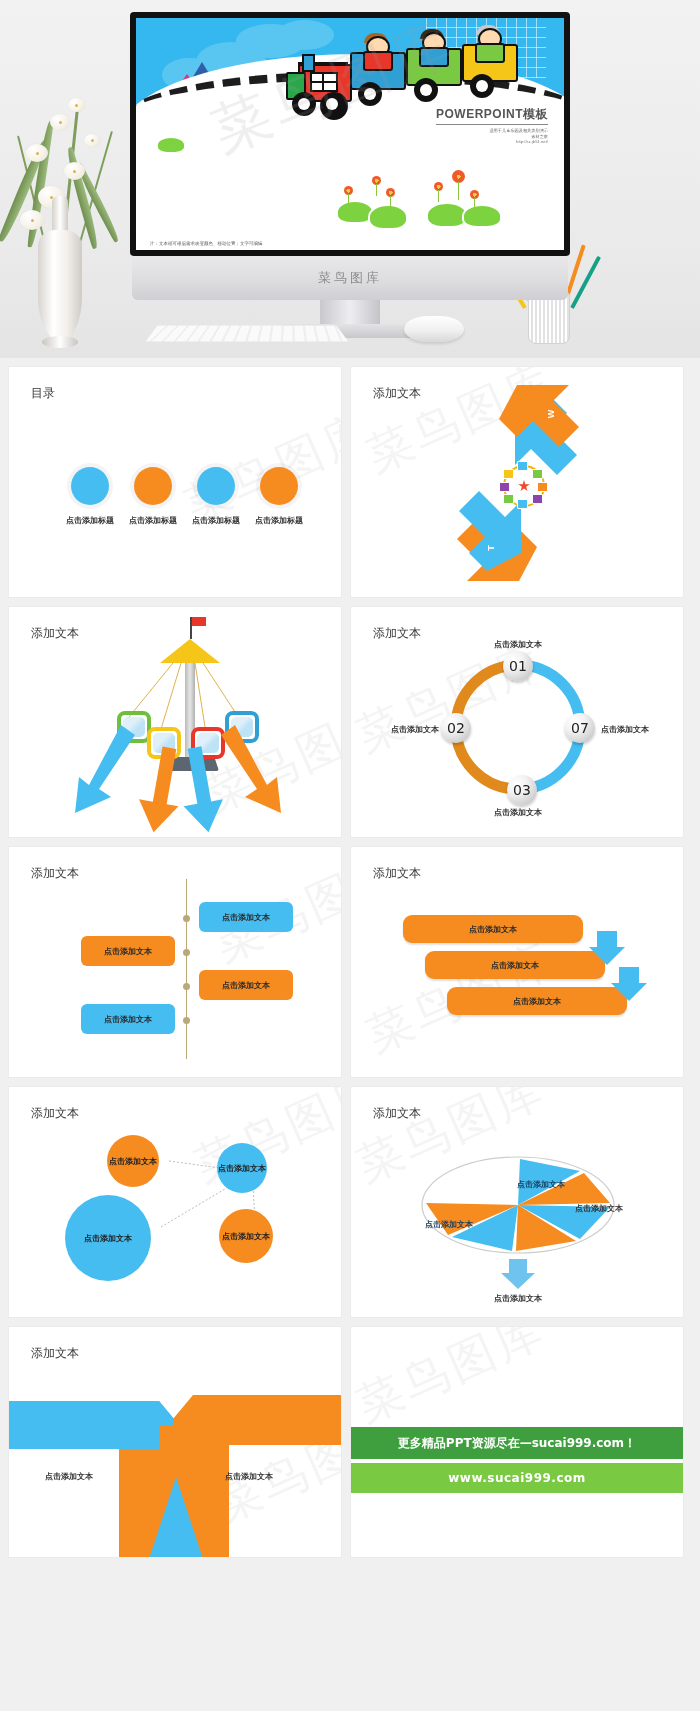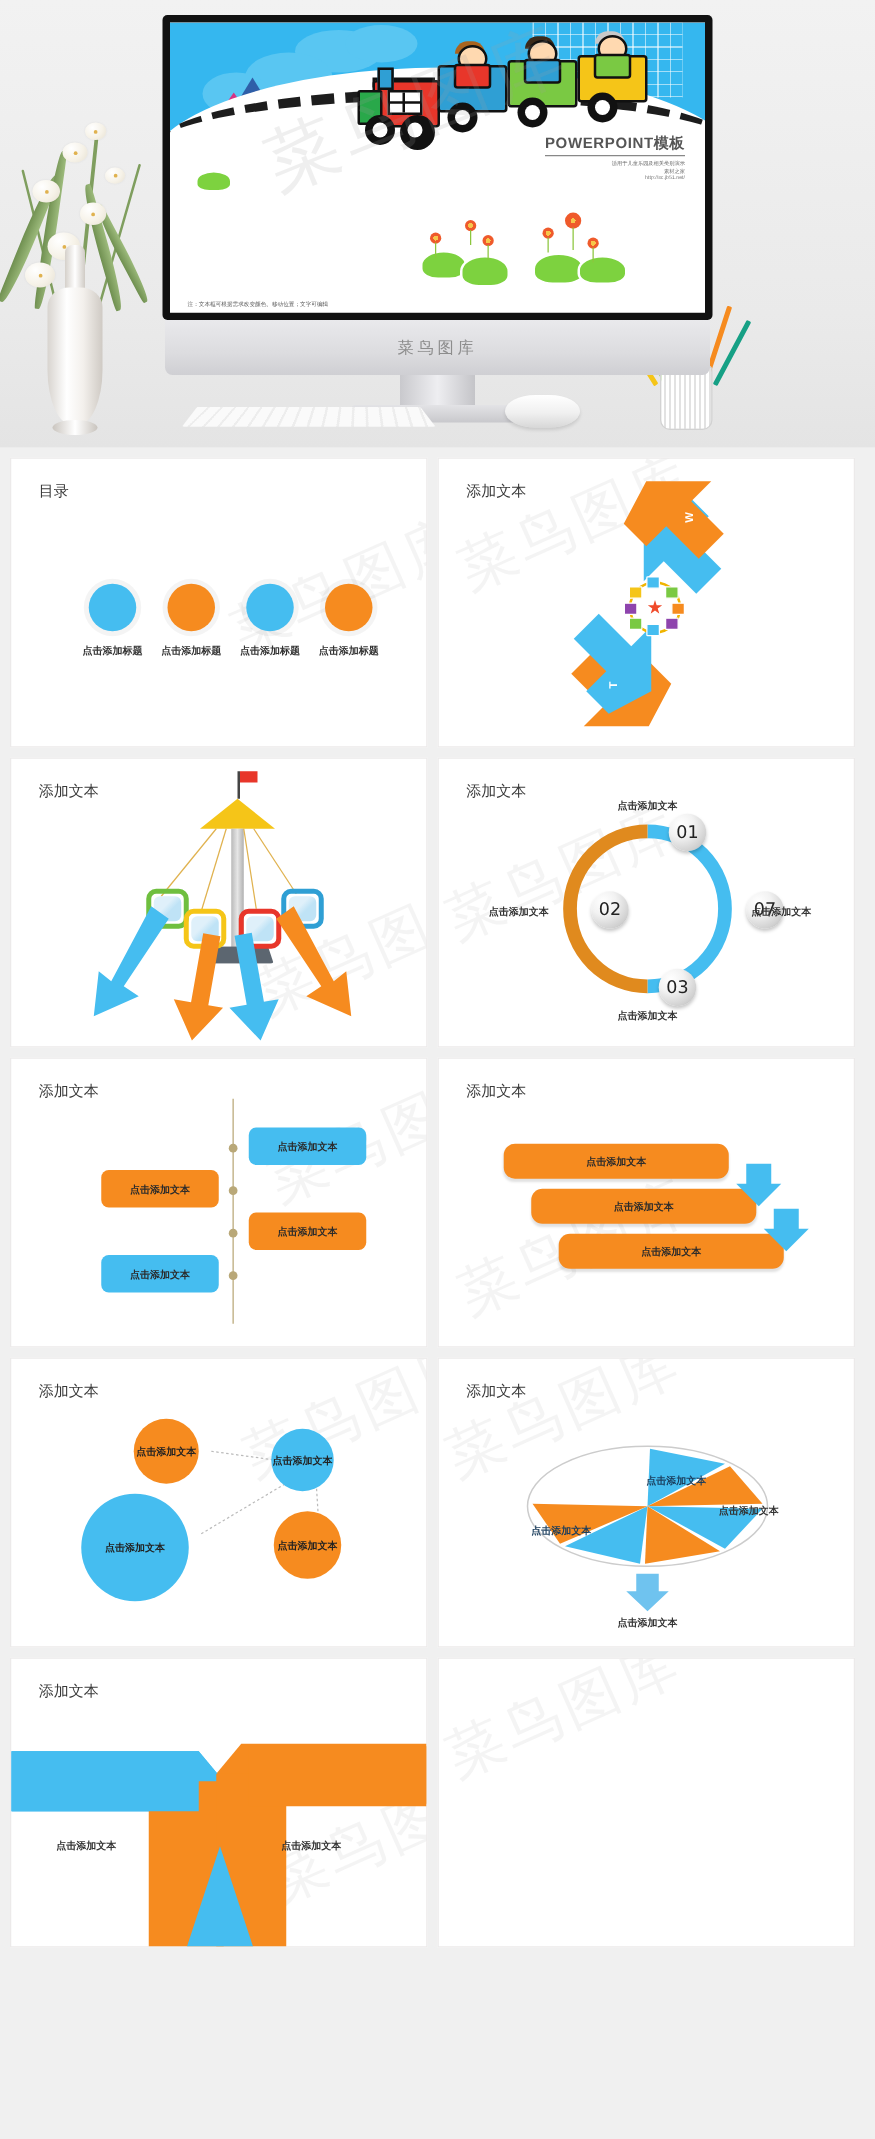--- a/index.html
+++ b/index.html
@@ -111,21 +111,21 @@
   .canopy{position:absolute;width:0;height:0;border-left:30px solid transparent;border-right:30px solid transparent;border-bottom:24px solid #f5c518;}
   .flag{position:absolute;width:14px;height:9px;background:#e8362a;}
   .seat{position:absolute;width:26px;height:24px;border-radius:8px;border:4px solid;}
   .seat-i{position:absolute;inset:2px;background:linear-gradient(135deg,#dff0fa 40%,#bfe3f6 60%);border-radius:5px;}
   .base{position:absolute;background:#5c6670;}
   .pill{position:absolute;border-radius:6px;display:flex;align-items:center;justify-content:center;
         font-size:8px;font-weight:bold;color:#2b2b2b;}
   .sphere{position:absolute;width:30px;height:30px;border-radius:50%;
      background:radial-gradient(circle at 32% 28%,#ffffff 0%,#f2f2f2 35%,#cfcfcf 75%,#9d9d9d 100%);
      box-shadow:0 2px 3px rgba(0,0,0,.22);display:flex;align-items:center;justify-content:center;
-     font-size:14px;color:#222;font-family:"DejaVu Sans",sans-serif;margin-left:32px;}
+     font-size:14px;color:#222;font-family:"DejaVu Sans",sans-serif;}
   .tl-line{position:absolute;width:1px;background:#b9a878;}
   .tl-dot{position:absolute;width:7px;height:7px;border-radius:50%;background:#b9a878;}
   .bigcirc{position:absolute;border-radius:50%;display:flex;align-items:center;justify-content:center;
         font-size:8px;font-weight:bold;color:#222;text-align:center;}
 
   
   .banner-card{position:relative;width:334px;height:232px;background:#fff;border:1px solid #eceaea;box-sizing:border-box;overflow:hidden;}
   .band1{position:absolute;left:0;top:100px;width:100%;height:32px;background:#3f9f3f;display:flex;align-items:center;justify-content:center;
         color:#fff;font-size:12px;font-weight:bold;font-family:"DejaVu Sans",sans-serif;}
   .band2{position:absolute;left:0;top:136px;width:100%;height:30px;background:#7ac943;display:flex;align-items:center;justify-content:center;
@@ -369,21 +369,21 @@
 
     <div class="card">
       <div class="wm" style="left:0px;top:60px;">菜鸟图库</div>
       <div class="card-title">添加文本</div>
       <svg style="position:absolute;left:0;top:0;width:334px;height:232px;">
         <path d="M167,58 A62,62 0 0,1 167,182" stroke="#45bdf0" stroke-width="11" fill="none"></path>
         <path d="M167,182 A62,62 0 0,1 167,58" stroke="#e08a1e" stroke-width="11" fill="none"></path>
       </svg>
       <div class="sphere" style="left:152px;top:44px;">01</div>
       <div class="sphere" style="left:214px;top:106px;">07</div>
-      <div class="sphere" style="left:144px;top:168px;">03</div>
+      <div class="sphere" style="left:156px;top:168px;">03</div>
       <div class="sphere" style="left:90px;top:106px;">02</div>
       <div class="cap" style="left:127px;top:32px;width:80px;">点击添加文本</div>
       <div class="cap" style="left:250px;top:117px;width:80px;text-align:left;">点击添加文本</div>
       <div class="cap" style="left:127px;top:200px;width:80px;">点击添加文本</div>
       <div class="cap" style="left:8px;top:117px;width:80px;text-align:right;">点击添加文本</div>
     </div>
   </div>
 
   <div class="row">
 
@@ -468,15 +468,17 @@
         <polygon points="140,232 167,150 194,232" fill="#45bdf0"></polygon>
         <rect x="0" y="74" width="150" height="48" fill="#45bdf0"></rect>
         <rect x="190" y="70" width="144" height="48" fill="#f68b1f"></rect>
       </svg>
       <div class="cap" style="left:10px;top:144px;width:100px;">点击添加文本</div>
       <div class="cap" style="left:190px;top:144px;width:100px;">点击添加文本</div>
     </div>
 
     <div class="banner-card">
       <div class="wm" style="left:0px;top:10px;">菜鸟图库</div>
+      <div class="band1">更多精品PPT资源尽在—sucai999.com！</div>
+      <div class="band2">www.sucai999.com</div>
     </div>
   </div>
 </div>
 
 </body></html>

